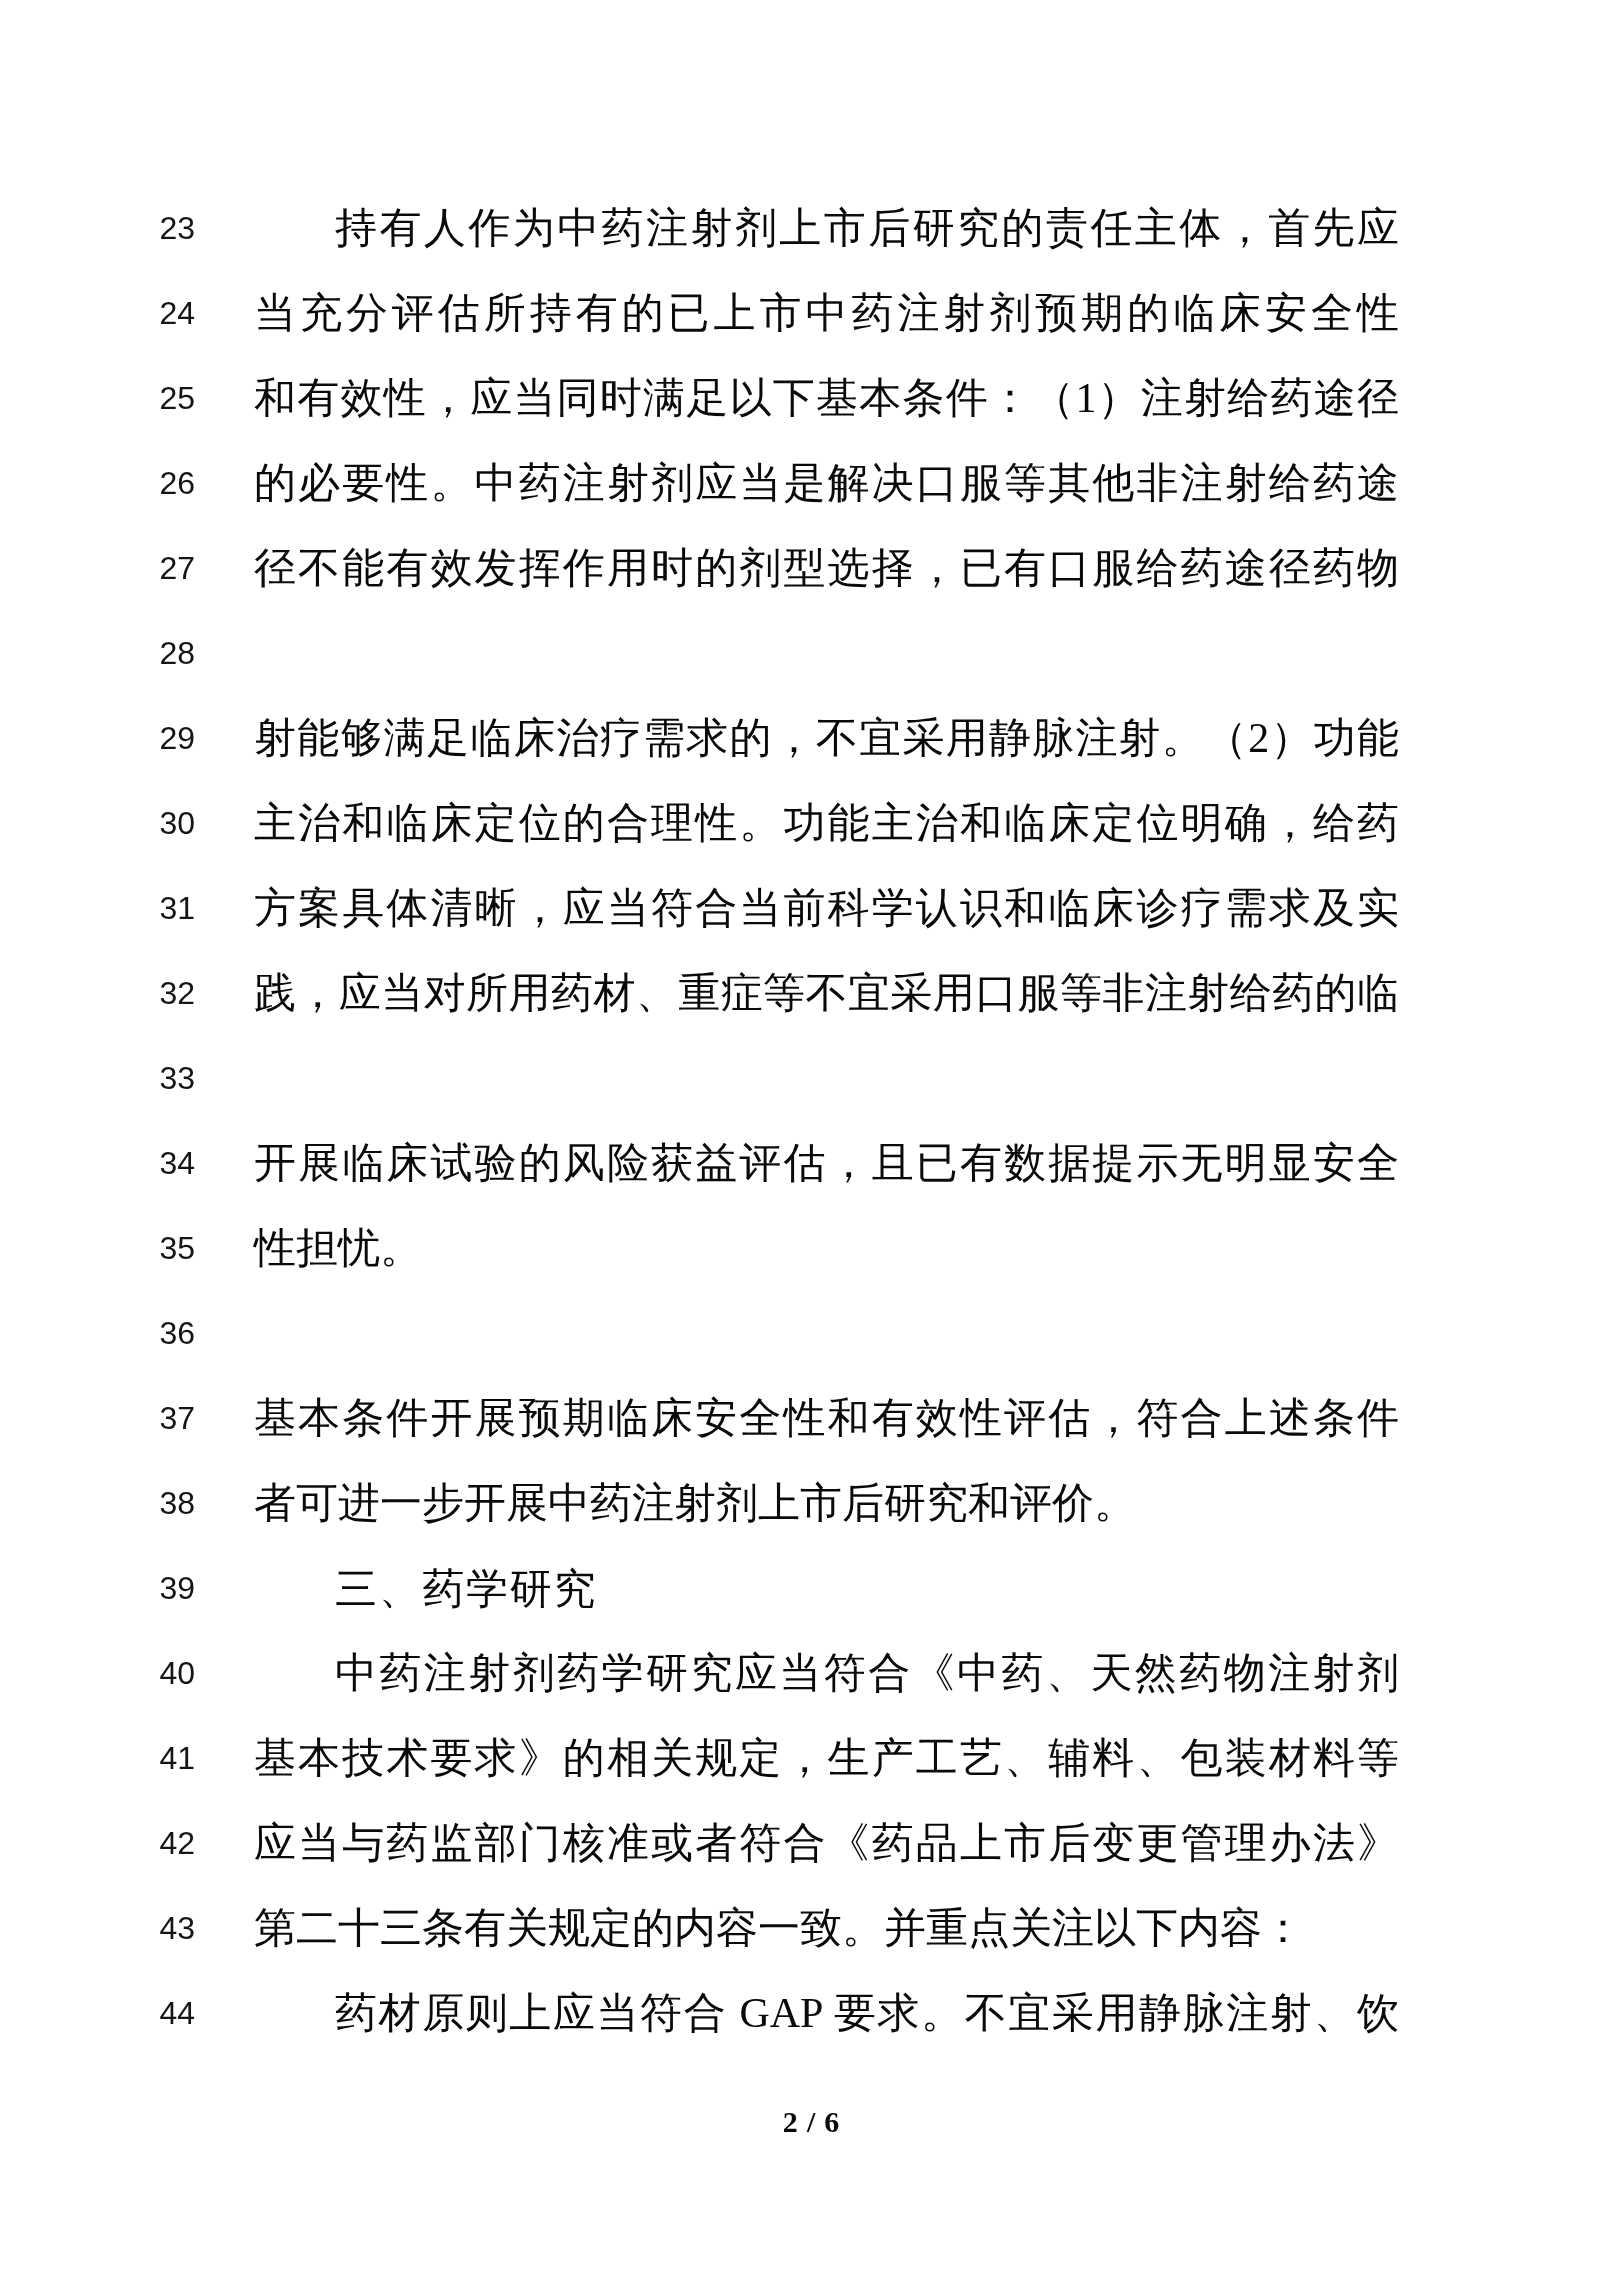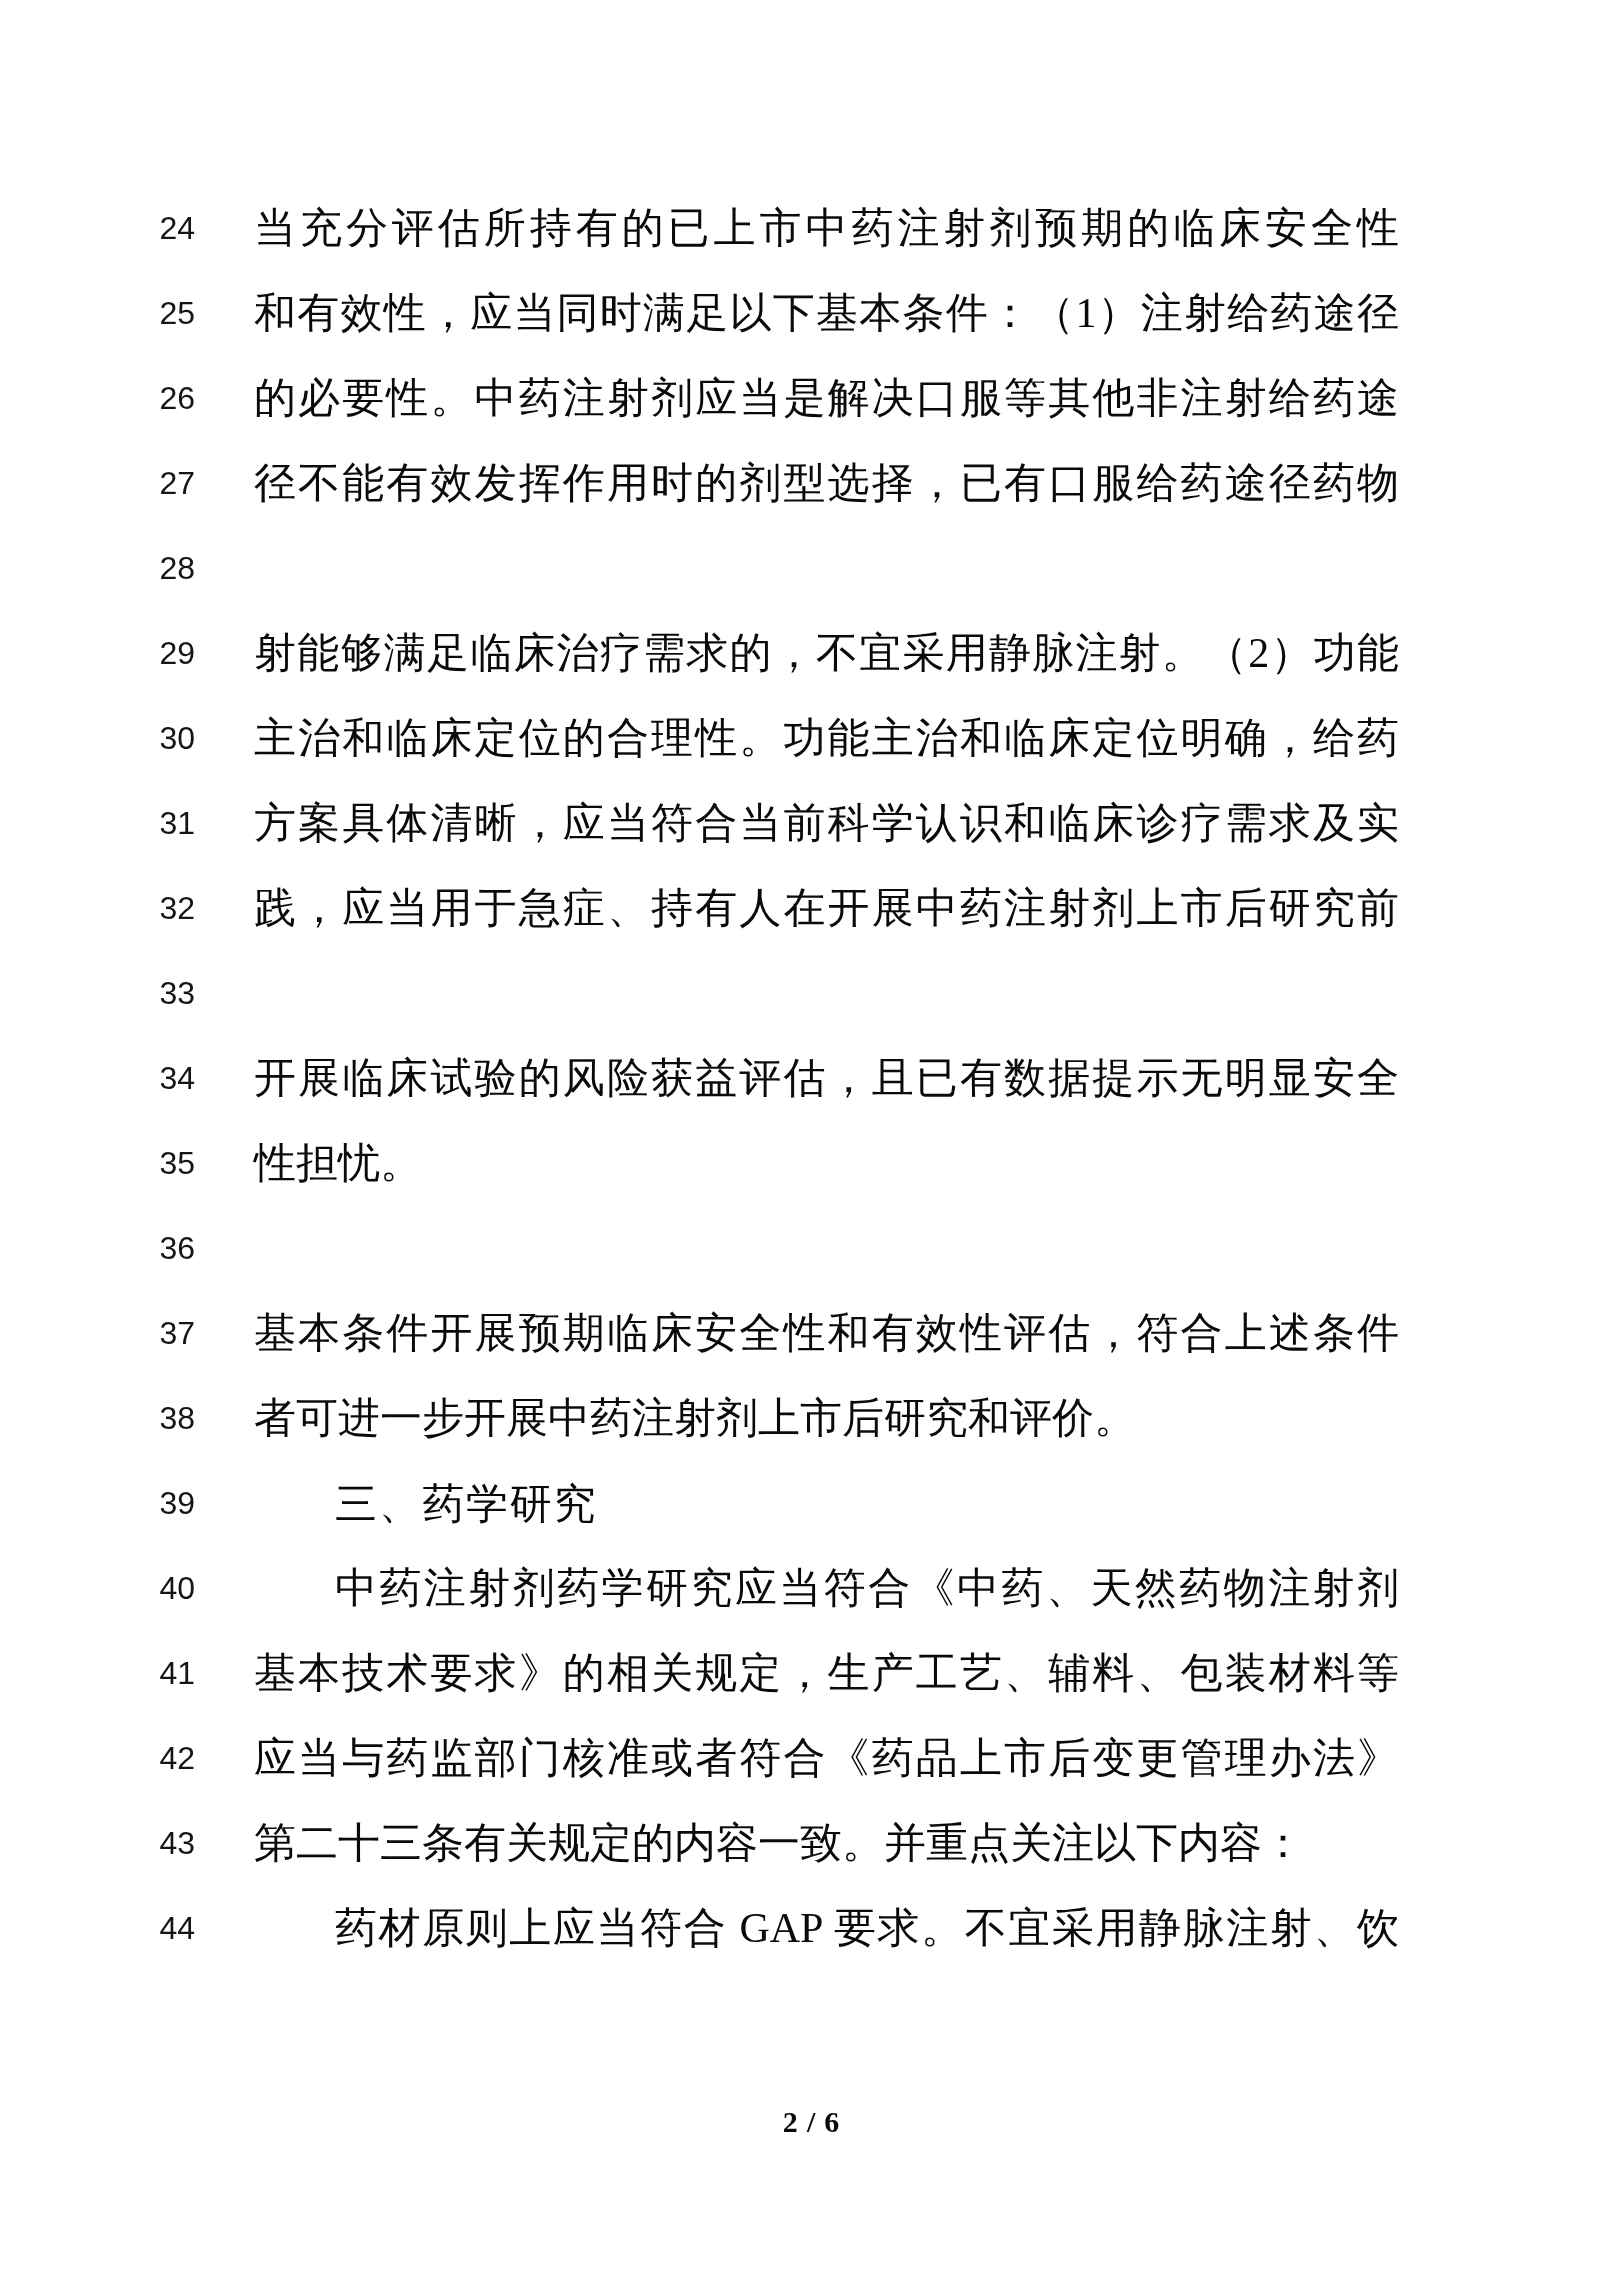--- a/index.html
+++ b/index.html
@@ -75,20 +75,24 @@
     margin-top:8px;
   }
 </style>
 </head>
 <body>
 
 <div class="page">
   <div class="rows">
 
     <div class="row">
+      <span class="num">23</span>
+      <div class="txt j ind">持有人作为中药注射剂上市后研究的责任主体，首先应</div>
+    </div>
+    <div class="row">
       <span class="num">24</span>
       <div class="txt j">当充分评估所持有的已上市中药注射剂预期的临床安全性</div>
     </div>
     <div class="row">
       <span class="num">25</span>
       <div class="txt j">和有效性，应当同时满足以下基本条件：（1）注射给药途径</div>
     </div>
     <div class="row">
       <span class="num">26</span>
       <div class="txt j">的必要性。中药注射剂应当是解决口服等其他非注射给药途</div>
@@ -107,21 +111,21 @@
     <div class="row">
       <span class="num">30</span>
       <div class="txt j">主治和临床定位的合理性。功能主治和临床定位明确，给药</div>
     </div>
     <div class="row">
       <span class="num">31</span>
       <div class="txt j">方案具体清晰，应当符合当前科学认识和临床诊疗需求及实</div>
     </div>
     <div class="row">
       <span class="num">32</span>
-      <div class="txt j">践，应当用于急症、持有人在开展中药注射剂上市后研究前</div>
+      <div class="txt j">践，应当对所用药材、重症等不宜采用口服等非注射给药的临</div>
     </div>
     <div class="row">
       <span class="num">33</span>
     </div>
     <div class="row">
       <span class="num">34</span>
       <div class="txt j">开展临床试验的风险获益评估，且已有数据提示无明显安全</div>
     </div>
     <div class="row">
       <span class="num">35</span>

